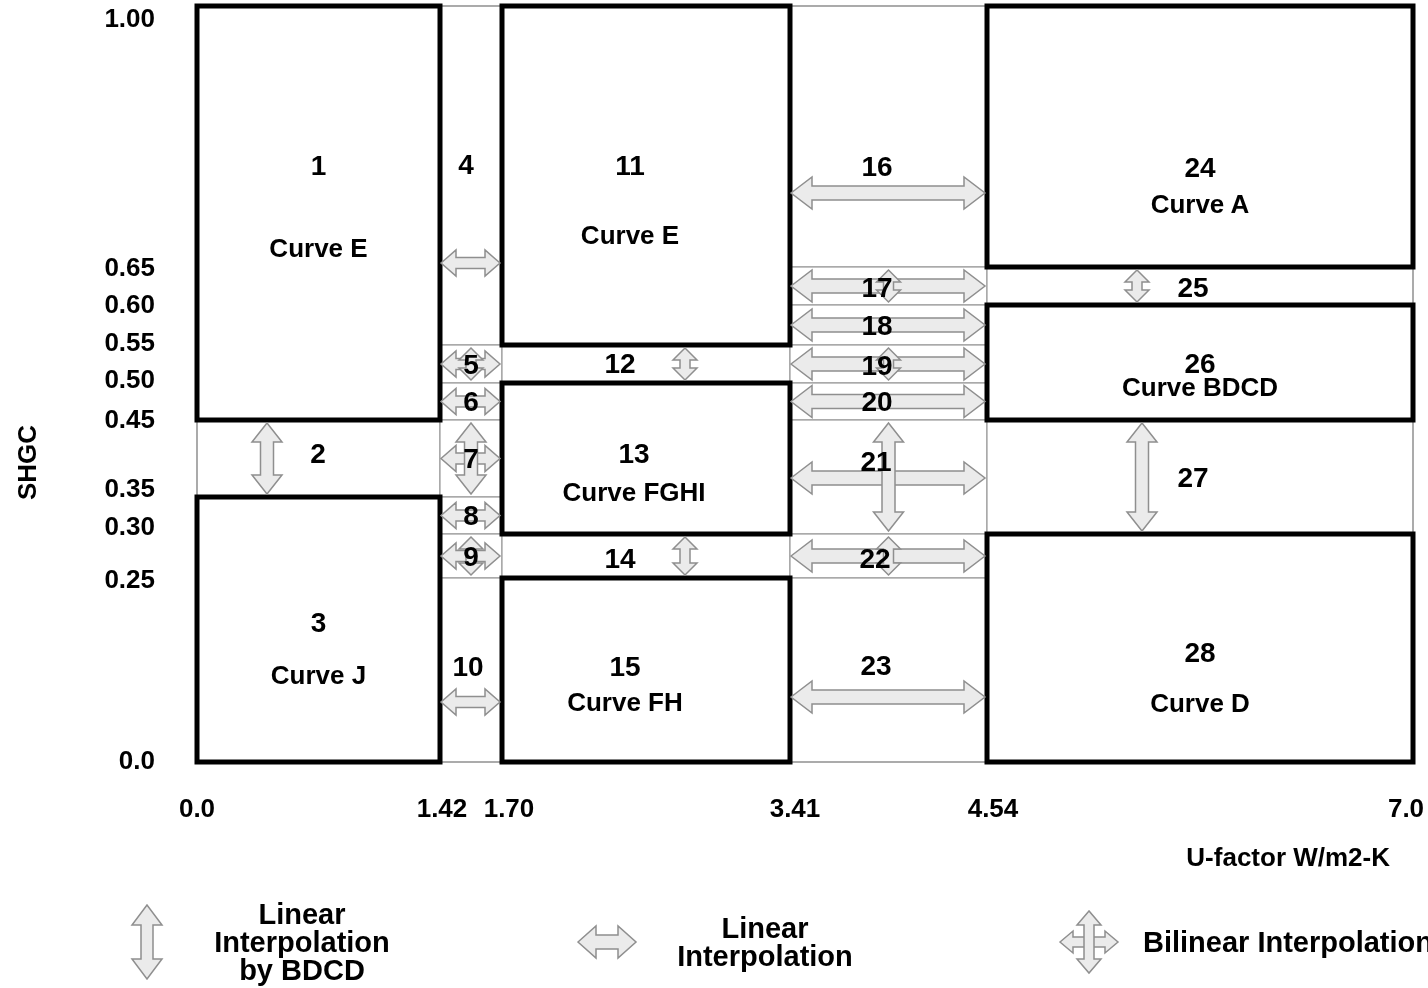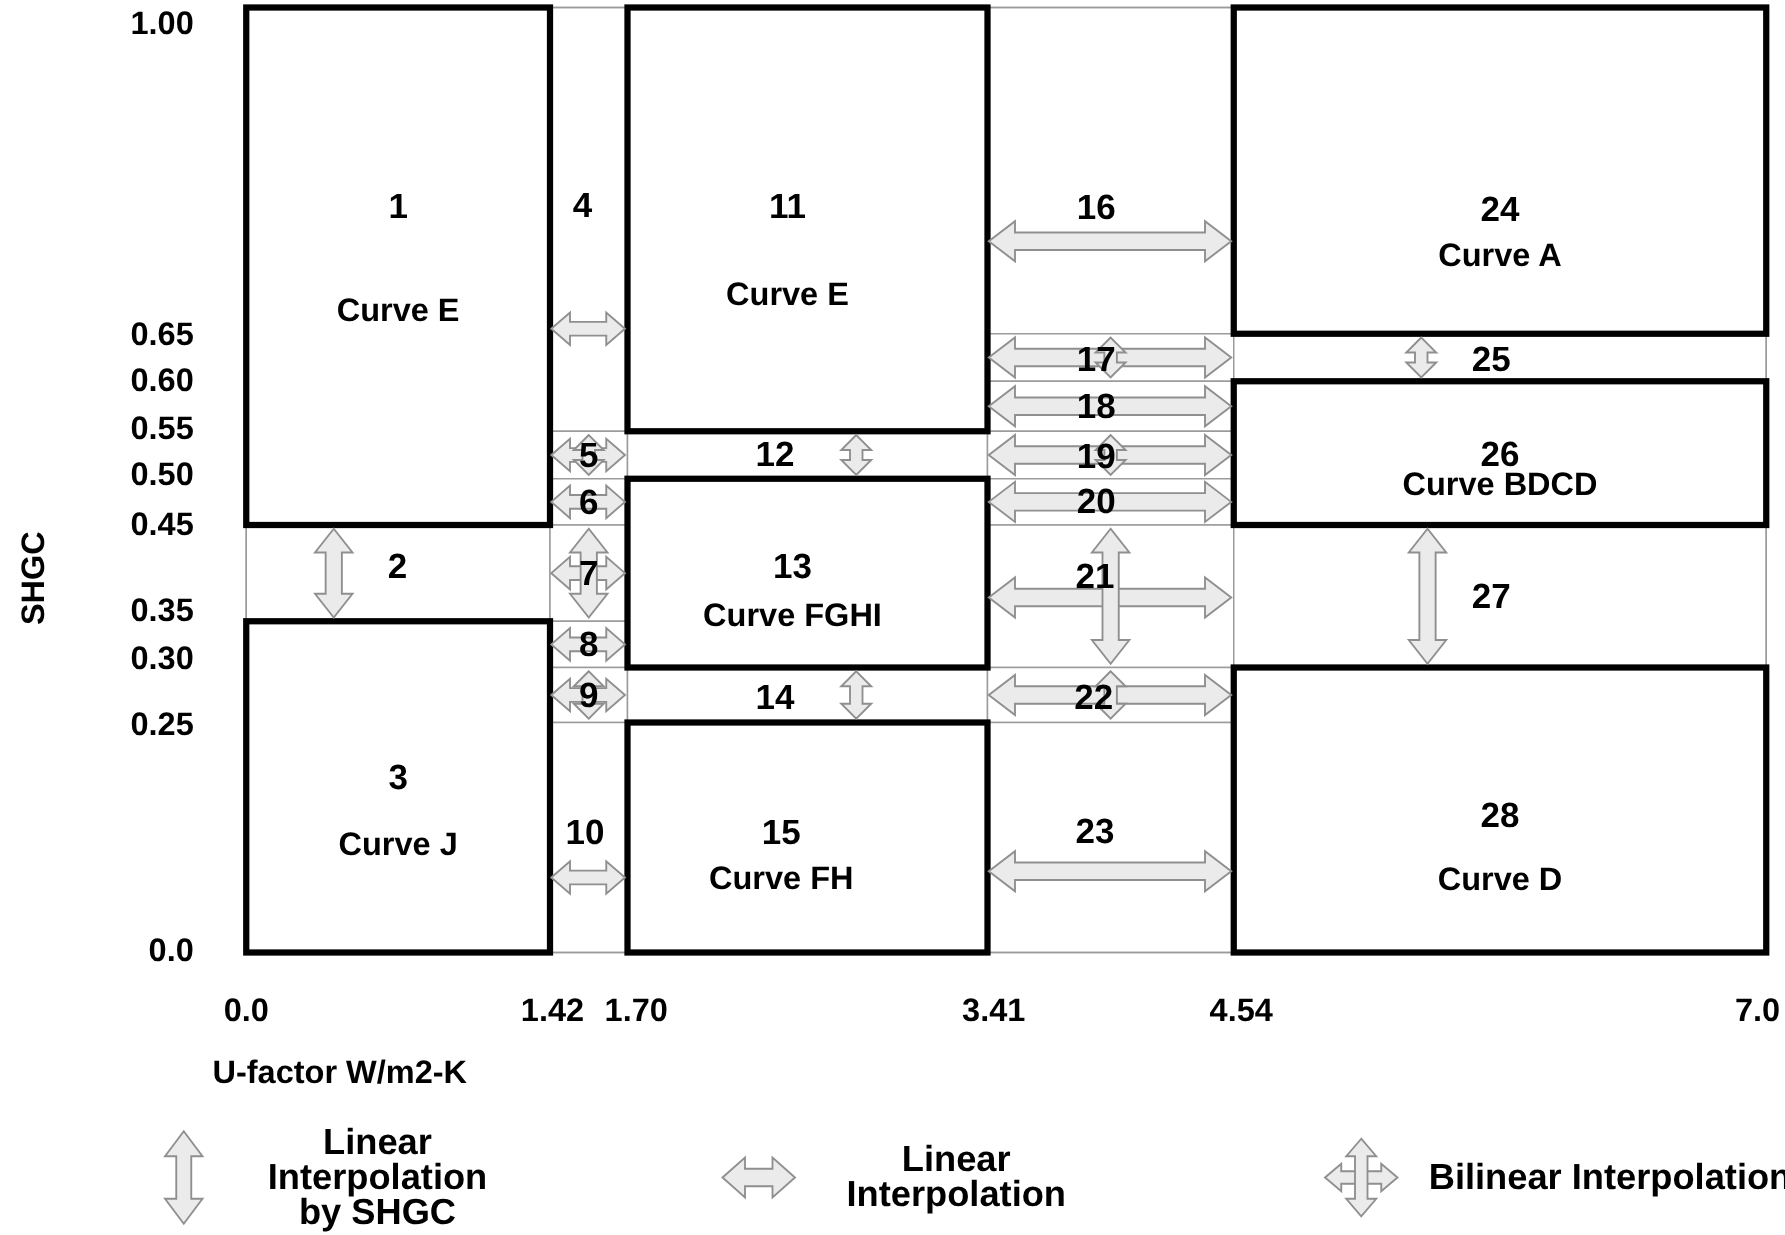--- a/index.html
+++ b/index.html
@@ -9,21 +9,21 @@
   #diagram{position:absolute;left:0;top:0;}
   .zone{fill:#ffffff;stroke:#9b9b9b;stroke-width:1.2;}
   .plot-border{fill:none;stroke:#9b9b9b;stroke-width:1.2;}
   .box{fill:#ffffff;stroke:#000000;stroke-width:5;}
   .arrow{fill:#ebebeb;stroke:#8f8f8f;stroke-width:1.5;stroke-linejoin:miter;}
   text{fill:#000;}
   .num{font:700 28px "Liberation Sans",sans-serif;}
   .curve{font:700 26px "Liberation Sans",sans-serif;}
   .tick{font:700 26px "Liberation Sans",sans-serif;}
   .axis-title{position:absolute;color:#000;font:700 26px "Liberation Sans",sans-serif;}
-  .x-axis-title{left:170px;top:842px;width:1220px;text-align:left;}
+  .x-axis-title{left:170px;top:842px;width:1220px;text-align:right;}
   .y-axis-title{left:-28px;top:447px;width:110px;text-align:center;
                 transform:rotate(-90deg);}
   .legend-item{position:absolute;display:flex;align-items:center;height:80px;}
   .li-icon{flex:0 0 auto;}
   .li-text{text-align:center;font:700 29px "Liberation Sans",sans-serif;
            line-height:28px;color:#000;}
   .li-text span{display:block;}
 </style>
 </head>
 <body>
@@ -144,21 +144,21 @@
   <div class="axis-title y-axis-title">SHGC</div>
 
   <div class="axis-title x-axis-title">U-factor W/m2-K</div>
 
   <div class="legend-item" style="left:130px;top:902px;">
     <svg class="li-icon" width="34" height="80" viewBox="0 0 34 80">
       <polygon class="arrow" points="17,3 2,23 11,23 11,57 2,57 17,77 32,57 23,57 23,23 32,23"></polygon>
     </svg>
     <div class="li-text" style="margin-left:6px;width:264px;">
       <span>Linear Interpolation</span>
-      <span>by SHGC</span>
+      <span>by BDCD</span>
     </div>
   </div>
 
   <div class="legend-item" style="left:575px;top:902px;">
     <svg class="li-icon" width="64" height="40" viewBox="0 0 64 40">
       <polygon class="arrow" points="3,20 21,4 21,13 43,13 43,4 61,20 43,36 43,27 21,27 21,36"></polygon>
     </svg>
     <div class="li-text" style="margin-left:6px;width:240px;">
       <span>Linear Interpolation</span>
     </div>

